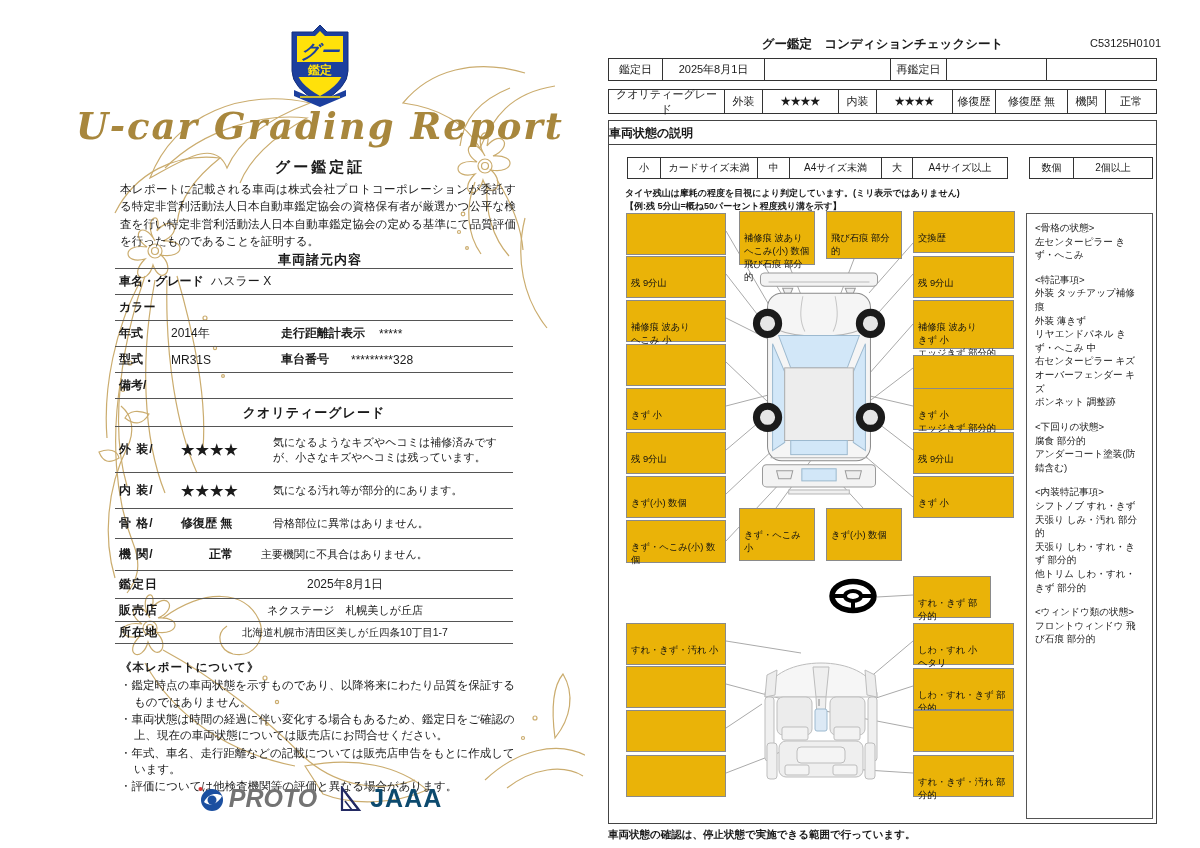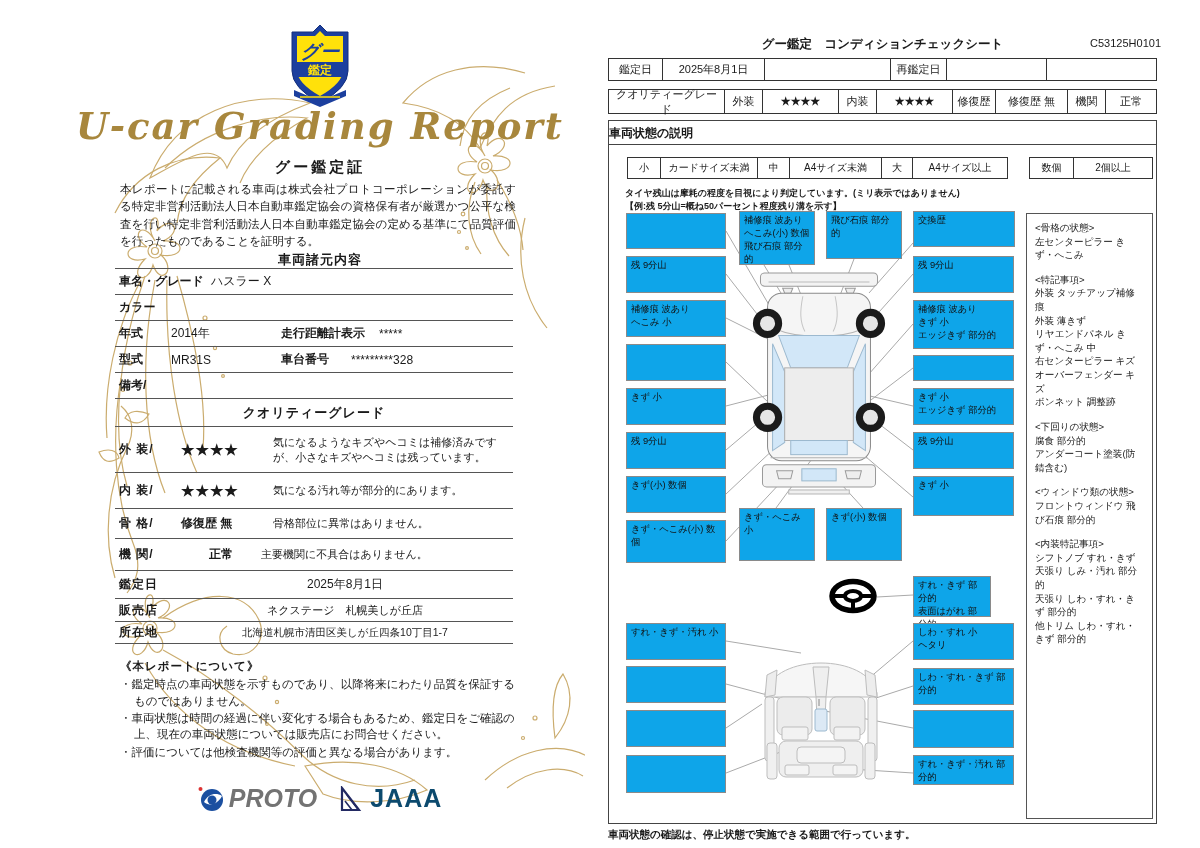--- a/index.html
+++ b/index.html
@@ -24,21 +24,21 @@
   .lp-row .lbl { font-weight:bold; flex:0 0 92px; }
   .lp-row .lbl2 { font-weight:bold; flex:0 0 98px; }
   .lp-row .val { flex:1; }
   .grade-head { justify-content:center; min-height:28px; }
   .g-lbl { font-weight:bold; flex:0 0 62px; letter-spacing:1px; }
   .g-val { flex:0 0 92px; font-weight:bold; font-size:13px; }
   .g-stars { font-size:15px; letter-spacing:1px; }
   .g-desc { flex:1; font-size:11px; line-height:1.35; }
   .i-val { flex:1; text-align:center; font-size:12px; }
   .i-val.small { font-size:11px; }
-  .about { position:absolute; top:641px; left:65px; width:404px; font-size:11.5px; line-height:1.42;font-family:Liberation Mono, monospace; }
+  .about { position:absolute; top:641px; left:65px; width:404px; font-size:11.5px; line-height:1.42; }
   .about-title { font-weight:bold; margin-bottom:2px; letter-spacing:1px; }
   .about p { padding-left:14px; text-indent:-14px; margin-bottom:1px; }
   .logos { position:absolute; top:766px; left:0; width:100%; display:flex; justify-content:center;
            align-items:center; gap:22px; }
   .logo { display:flex; align-items:center; gap:5px; }
   .proto-text { font-size:25px; font-weight:bold; font-style:italic; color:#737373; letter-spacing:0px; }
   .jaaa-text { font-size:25px; font-weight:bold; color:#0c4a6e; letter-spacing:1px; }
 
   
   .page-right { position:absolute; left:600px; top:28px; width:565px; height:816px; }
@@ -50,22 +50,22 @@
   .rt .c:last-child { border-right:none; }
   .t1 { top:30px;  height:23px; }
   .t2 { top:61px;  height:25px; }
   .bigbox { position:absolute; top:92px; left:8px; right:8px; height:704px; border:1.5px solid #444; }
   .bb-header { height:24px; line-height:24px; text-align:left; font-weight:bold; font-size:12px;
                border-bottom:1.5px solid #444; }
   .legend { position:absolute; display:flex; border:1px solid #333; height:22px; background:#fff; }
   .legend .c { border-right:1px solid #333; display:flex; align-items:center; justify-content:center; font-size:10px; }
   .legend .c:last-child { border-right:none; }
   .tire-note { position:absolute; top:66px; left:16px; font-size:9px; font-weight:bold; line-height:1.45; }
-  .cbox { position:absolute; border:1px solid #8a8a8a; background:#0ea5e9; font-size:9.3px; line-height:1.4;
-          padding:2px 4px; white-space:pre-line; color:#111; z-index:3; }
+  .cbox { position:absolute; border:1px solid #8a8a8a; background:#eab308; font-size:9.3px; line-height:1.4;
+          padding:20px 4px; white-space:pre-line; color:#111; z-index:3; }
   .lines { position:absolute; left:0; top:0; width:546px; height:701px; z-index:1; }
   .diagram-svg { position:absolute; z-index:2; }
   .sidebar { position:absolute; left:417px; top:92px; width:127px; height:606px; border:1px solid #555;
              padding:7px 8px; font-size:9.6px; line-height:1.42; background:#fff; z-index:3; }
   .sb-sec { margin-bottom:11px; }
   .sb-t { white-space:pre-line; }
   .rp-footer { position:absolute; top:800px; left:8px; font-size:10.5px; font-weight:bold; }
 </style>
 </head>
 <body>
@@ -213,20 +213,21 @@
     <div class="lp-row" style="min-height:21px">
       <span class="g-lbl">所在地</span>
       <span class="i-val small" style="font-size:10.5px">北海道札幌市清田区美しが丘四条10丁目1-7</span>
     </div>
   </div>
 
   <div class="about">
     <div class="about-title">《本レポートについて》</div>
     <p>・鑑定時点の車両状態を示すものであり、以降将来にわたり品質を保証するものではありません。</p>
     <p>・車両状態は時間の経過に伴い変化する場合もあるため、鑑定日をご確認の上、現在の車両状態については販売店にお問合せください。</p>
+    <p>・年式、車名、走行距離などの記載については販売店申告をもとに作成しています。</p>
     <p>・評価については他検査機関等の評価と異なる場合があります。</p>
   </div>
 
   <div class="logos">
     <div class="logo">
       <svg width="26" height="26" viewBox="0 0 26 26">
         <circle cx="2.5" cy="3" r="2" fill="#d33"></circle>
         <circle cx="14" cy="14" r="11" fill="#1b4fa0"></circle>
         <path d="M6,16 C10,8 18,6 24,10 C20,18 11,21 6,16 Z" fill="#fff"></path>
         <circle cx="14" cy="14" r="4.5" fill="#1b4fa0"></circle>
@@ -437,27 +438,27 @@
 右センターピラー キズ
 オーバーフェンダー キズ
 ボンネット 調整跡</div>
       </div>
       <div class="sb-sec">
         <div class="sb-h">&lt;下回りの状態&gt;</div>
         <div class="sb-t">腐食 部分的
 アンダーコート塗装(防錆含む)</div>
       </div>
       <div class="sb-sec">
-        <div class="sb-h">&lt;ウィンドウ類の状態&gt;</div>
-        <div class="sb-t">フロントウィンドウ 飛び石痕 部分的</div>
-      </div>
-      <div class="sb-sec">
         <div class="sb-h">&lt;内装特記事項&gt;</div>
         <div class="sb-t">シフトノブ すれ・きず
 天張り しみ・汚れ 部分的
 天張り しわ・すれ・きず 部分的
 他トリム しわ・すれ・きず 部分的</div>
       </div>
+      <div class="sb-sec">
+        <div class="sb-h">&lt;ウィンドウ類の状態&gt;</div>
+        <div class="sb-t">フロントウィンドウ 飛び石痕 部分的</div>
+      </div>
     </div>
   </div>
 
   <div class="rp-footer">車両状態の確認は、停止状態で実施できる範囲で行っています。</div>
 </div>
 
 </body></html>

